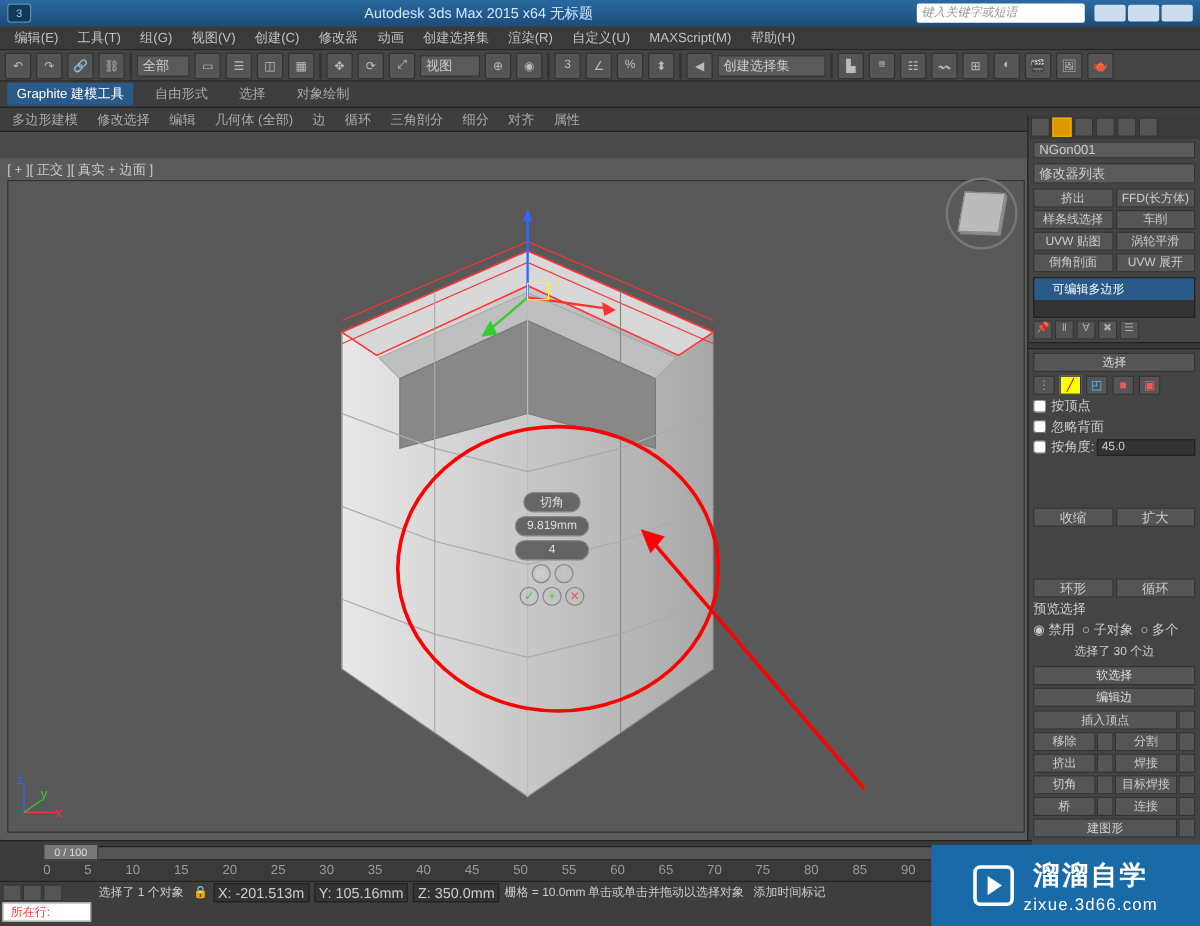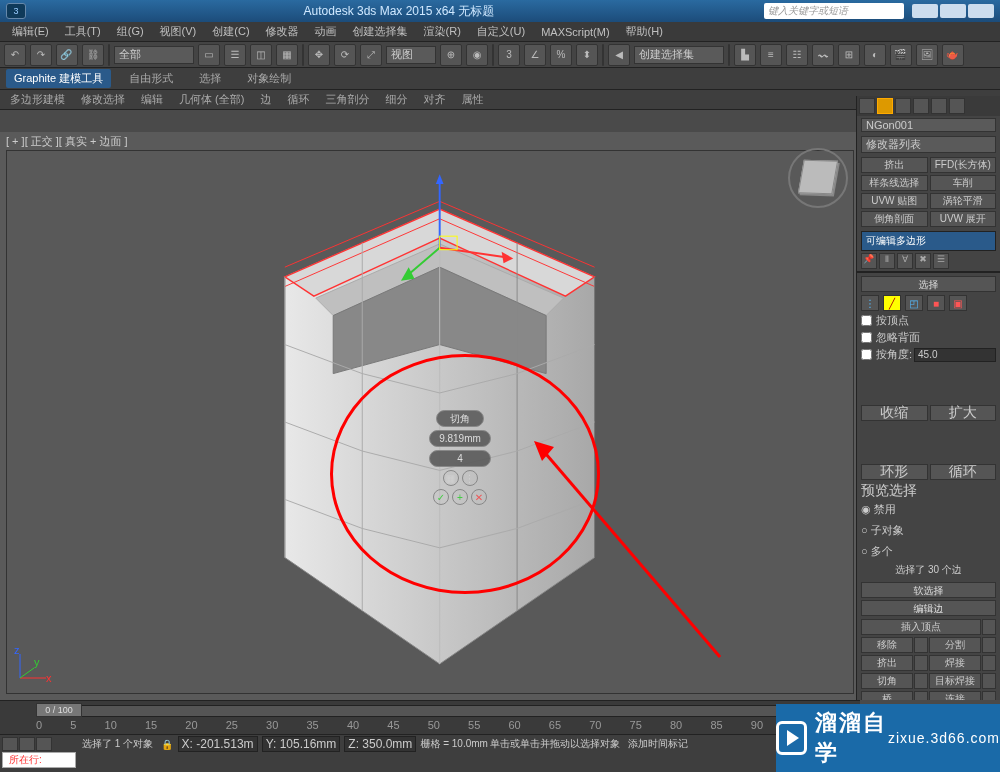--- a/index.html
+++ b/index.html
@@ -50,36 +50,36 @@
 .annot-arrow { position:absolute; left:530px; top:305px; pointer-events:none;}
 
 .right-panel { position:absolute; top:96px; right:0; width:144px; bottom:72px; background:#444; border-left:1px solid #222; display:flex; flex-direction:column; overflow:hidden;}
 .cmd-tabs { height:20px; background:#3a3a3a; display:flex; gap:2px; padding:2px;}
 .cmd-tabs .ct { width:16px; height:16px; background:#555; border:1px solid #333;}
 .cmd-tabs .ct.active{background:#d90; border-color:#fa0;}
 .panel-field { height:18px; background:#5a5a5a; border:1px solid #333; margin:2px 4px; padding:0 4px; display:flex; align-items:center; color:#ccc;}
 .mod-buttons { display:grid; grid-template-columns:1fr 1fr; gap:2px; padding:2px 4px;}
 .mod-buttons .mb { height:16px; background:#555; border:1px solid #333; color:#ccc; display:flex; align-items:center; justify-content:center; font-size:10px;}
 .mod-stack { margin:2px 4px; height:72px; background:#333; border:1px solid #222;}
-.mod-stack .entry { background:#2a5a8a; color:#fff; padding:2px 4px; font-size:10px;}
+.mod-stack .entry { background:#2a5a8a; color:#fff; padding:2px 15px; font-size:10px;}
 .mod-tools { height:16px; margin:0 4px; display:flex; gap:2px;}
 .mod-tools .mt{width:16px; height:16px; background:#555; border:1px solid #333; font-size:9px; color:#aaa; text-align:center;}
 .divider-bar { height:10px; background:#3a3a3a; margin:2px 0; border-top:1px solid #222; border-bottom:1px solid #222;}
 .rollout-header { height:16px; background:#555; color:#ddd; text-align:center; line-height:16px; border:1px solid #333; margin:1px 4px; font-size:10px;}
 .rollout-body { padding:2px 4px; display:flex; flex-direction:column; gap:2px;}
 .so-row { display:flex; gap:4px; align-items:center;}
 .so-btn { width:18px; height:16px; border:1px solid #333; background:#555; display:flex; align-items:center; justify-content:center; font-size:10px;}
 .so-btn.vertex{color:#5bf;} .so-btn.edge.active{background:#ff0; color:#a00;} .so-btn.border{color:#5bf;} .so-btn.poly{color:#f55;} .so-btn.elem{color:#f55;}
 .check-row{display:flex; align-items:center; gap:4px; color:#ccc; font-size:10px;}
 .check-row input{width:11px; height:11px;}
 .spin-row{display:flex; align-items:center; gap:2px;}
 .spin-row .spin{flex:1; height:14px; background:#333; border:1px solid #222; color:#ccc; padding:0 3px; font-size:10px;}
 .two-btn{display:grid; grid-template-columns:1fr 1fr; gap:2px;}
-.two-btn .b{height:16px; background:#555; border:1px solid #333; color:#ccc; font-size:14px; display:flex; align-items:center; justify-content:center;margin-top:41px;}
-.radio-row{display:flex; gap:6px; flex-wrap:wrap; color:#ccc; font-size:10px;flex-direction:column;}
+.two-btn .b{height:16px; background:#555; border:1px solid #333; color:#ccc; font-size:11px; display:flex; align-items:center; justify-content:center;margin-top:41px;}
+.radio-row{display:flex; gap:6px; flex-wrap:wrap; color:#ccc; font-size:10px;}
 .sel-count{text-align:center; color:#ccc; font-size:10px; padding:2px;}
 .edit-row{display:grid; grid-template-columns:1fr 14px 1fr 14px; gap:1px;}
 .edit-row.single{grid-template-columns:1fr 14px;}
 .edit-row .eb{height:16px; background:#555; border:1px solid #333; color:#ccc; font-size:10px; display:flex; align-items:center; justify-content:center;}
 .edit-row .sq{height:16px; width:14px; background:#555; border:1px solid #333;}
 
 .timeline { position:absolute; left:0; right:140px; bottom:38px; height:34px; background:#3a3a3a; border-top:1px solid #222;}
 .timeline .slider-track{position:absolute; top:4px; left:36px; right:10px; height:12px; background:#555; border:1px solid #222;}
 .timeline .slider-thumb{position:absolute; top:2px; left:36px; width:46px; height:14px; background:#777; border:1px solid #333; color:#ddd; font-size:9px; text-align:center; line-height:12px;}
 .timeline .ticks{position:absolute; top:18px; left:36px; right:10px; height:14px; display:flex; justify-content:space-between; color:#999; font-size:9px;}
@@ -92,21 +92,21 @@
 .status-mid{flex:1; display:flex; flex-direction:row; padding:1px 4px; gap:2px;}
 .status-line{display:flex; align-items:center; gap:4px; height:16px;}
 .status-line .txt{color:#ccc; font-size:10px;}
 .coord-box{display:flex; align-items:center; background:#333; border:1px solid #222; height:16px; padding:0 3px; color:#ccc; font-size:12px;}
 .status-right{display:flex; align-items:center; gap:2px; padding:0 4px;}
 .status-right .sb{width:18px; height:18px; background:#555; border:1px solid #333;}
 
 .watermark { position:absolute; right:0; bottom:0; width:224px; height:68px; background:#1a6aa8; display:flex; align-items:center; justify-content:center; gap:8px; color:#fff;}
 .watermark .play{width:34px; height:34px; border:3px solid #fff; border-radius:6px; display:flex; align-items:center; justify-content:center;}
 .watermark .play::after{content:""; border-left:12px solid #fff; border-top:8px solid transparent; border-bottom:8px solid transparent; margin-left:3px;}
-.watermark .txt{display:flex; flex-direction:row; align-items:center;}
+.watermark .txt{display:flex; flex-direction:column; align-items:center;}
 .watermark .big{font-size:22px; font-weight:bold; letter-spacing:2px;}
 .watermark .url{font-size:14px; letter-spacing:1px;}
 </style>
 </head>
 <body>
 
 <div class="titlebar">
   <div class="logo">3</div>
   <div class="title">Autodesk 3ds Max 2015 x64   无标题</div>
   <div class="search">键入关键字或短语</div>
@@ -131,21 +131,21 @@
   <span class="menu">MAXScript(M)</span>
   <span class="menu">帮助(H)</span>
 </div>
 
 <div class="toolbar-row">
   <div class="tbtn">↶</div>
   <div class="tbtn">↷</div>
   <div class="tbtn">🔗</div>
   <div class="tbtn">⛓</div>
   <div class="tbtn sep"></div>
-  <div class="dropdown-input" style="width:80px">全部</div>
+  <div class="dropdown-input" style="width:44px">全部</div>
   <div class="tbtn">▭</div>
   <div class="tbtn">☰</div>
   <div class="tbtn">◫</div>
   <div class="tbtn">▦</div>
   <div class="tbtn sep"></div>
   <div class="tbtn">✥</div>
   <div class="tbtn">⟳</div>
   <div class="tbtn">⤢</div>
   <div class="dropdown-input" style="width:50px">视图</div>
   <div class="tbtn">⊕</div>
@@ -327,21 +327,21 @@
       <div class="spin">45.0</div>
     </div>
     <div class="two-btn">
       <div class="b">收缩</div>
       <div class="b">扩大</div>
     </div>
     <div class="two-btn">
       <div class="b">环形</div>
       <div class="b">循环</div>
     </div>
-    <div class="txt" style="color:#ccc; font-size:14px;">预览选择</div>
+    <div class="txt" style="color:#ccc; font-size:11px;">预览选择</div>
     <div class="radio-row">
       <span>◉ <span>禁用</span></span>
       <span>○ <span>子对象</span></span>
       <span>○ <span>多个</span></span>
     </div>
     <div class="sel-count">选择了 30 个边</div>
   </div>
 
   <div class="rollout-header">软选择</div>
   <div class="rollout-header">编辑边</div>

